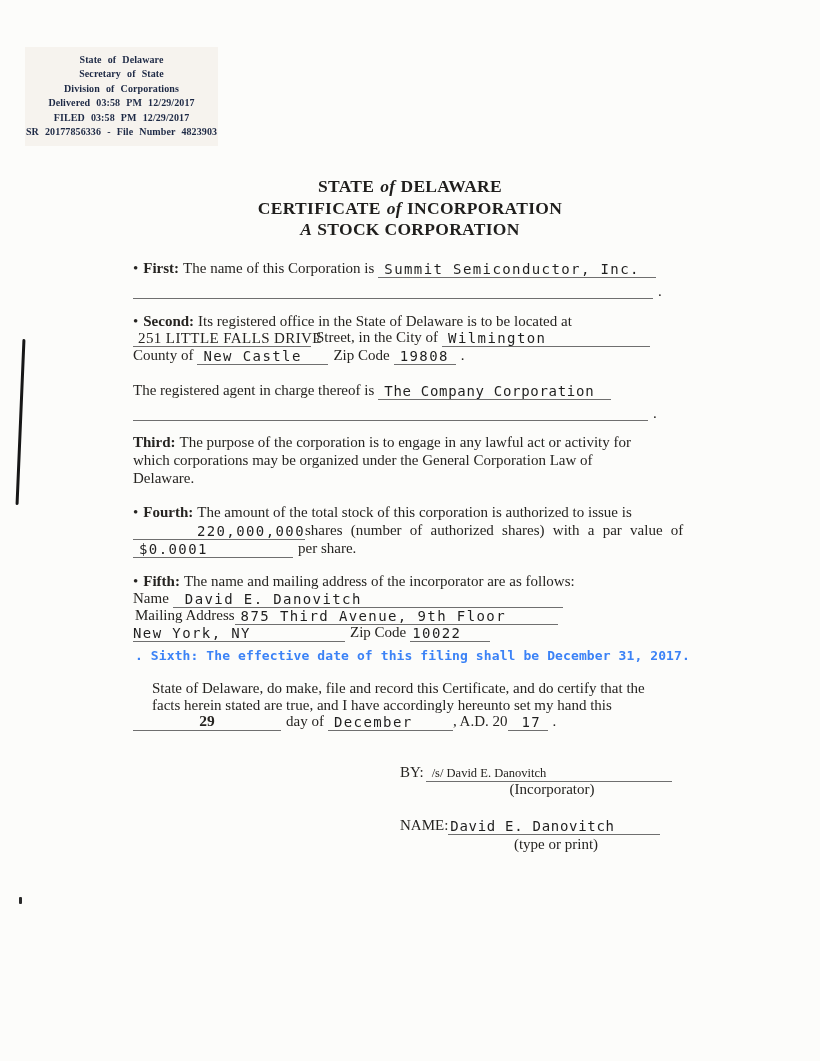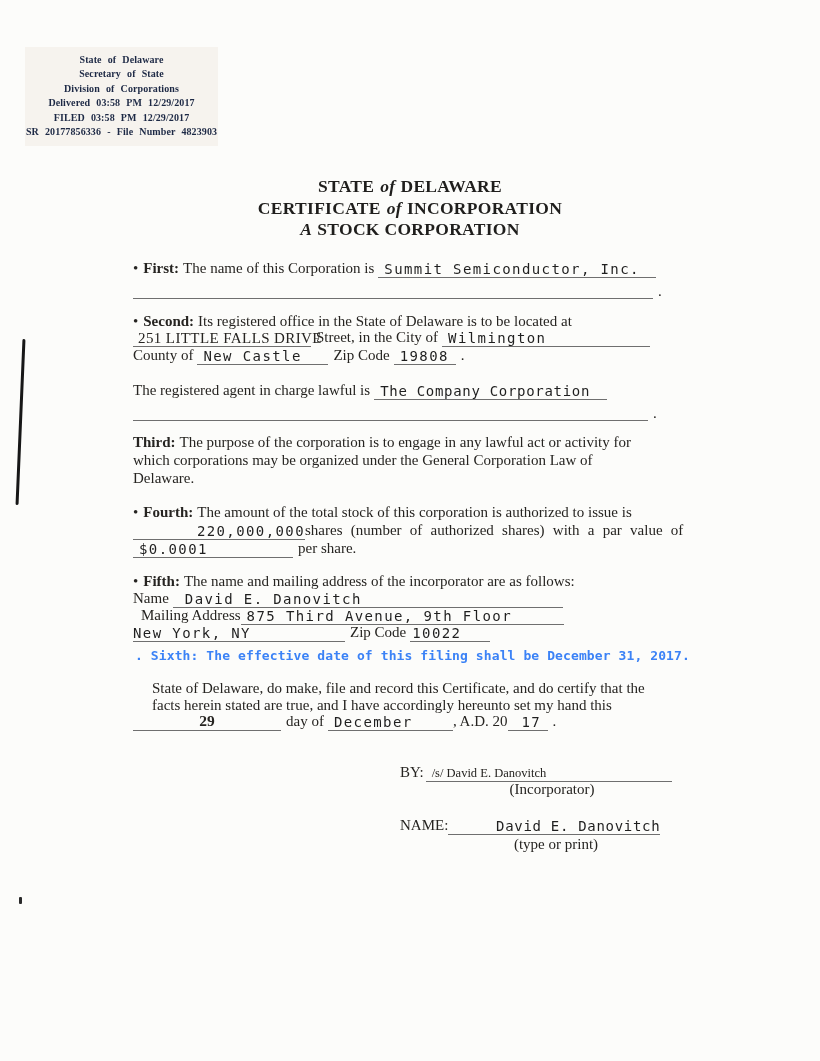--- a/index.html
+++ b/index.html
@@ -136,21 +136,21 @@
     <span class="bullet">•</span><span class="b gap">Second:</span><span>Its registered office in the State of Delaware is to be located at</span>
   </div>
   <div class="ln" style="left:133px;top:328px;">
     <span class="blank" style="width:178px;"><span class="sv">251 LITTLE FALLS DRIVE</span></span><span class="gap gap-l">Street, in the City of</span><span class="blank" style="width:208px;"><span class="mv">Wilmington</span></span>
   </div>
   <div class="ln" style="left:133px;top:346px;">
     <span class="gap">County of</span><span class="blank" style="width:131px;"><span class="mv">New Castle</span></span><span class="gap gap-l">Zip Code</span><span class="blank" style="width:62px;"><span class="mv">19808</span></span><span class="gap-l">.</span>
   </div>
 
   <div class="ln" style="left:133px;top:381px;">
-    <span class="gap">The registered agent in charge lawful is</span><span class="blank" style="width:233px;"><span class="mv ls-s">The Company Corporation</span></span>
+    <span class="gap">The registered agent in charge thereof is</span><span class="blank" style="width:233px;"><span class="mv ls-s">The Company Corporation</span></span>
   </div>
   <div class="ln" style="left:133px;top:404px;">
     <span class="blank" style="width:515px;"></span><span class="gap-l">.</span>
   </div>
 
   <div class="ln" style="left:133px;top:433px;">
     <span class="b gap">Third:</span><span>The purpose of the corporation is to engage in any lawful act or activity for</span>
   </div>
   <div class="ln" style="left:133px;top:451px;">
     <span>which corporations may be organized under the General Corporation Law of</span>
@@ -168,21 +168,21 @@
   <div class="ln" style="left:133px;top:539px;">
     <span class="blank" style="width:160px;"><span class="mv">$0.0001</span></span><span class="gap-l">per share.</span>
   </div>
 
   <div class="ln" style="left:133px;top:572px;">
     <span class="bullet">•</span><span class="b gap">Fifth:</span><span>The name and mailing address of the incorporator are as follows:</span>
   </div>
   <div class="ln" style="left:133px;top:589px;">
     <span class="gap">Name</span><span class="blank" style="width:390px;"><span class="mv" style="padding-left:12px;">David E. Danovitch</span></span>
   </div>
-  <div class="ln" style="left:141px;top:606px;">
+  <div class="ln" style="left:135px;top:606px;">
     <span>Mailing Address</span><span class="blank" style="width:323px;"><span class="mv">875 Third Avenue, 9th Floor</span></span>
   </div>
   <div class="ln" style="left:133px;top:623px;">
     <span class="blank" style="width:212px;"><span class="mv" style="padding-left:0;">New York, NY</span></span><span class="gap gap-l">Zip Code</span><span class="blank" style="width:80px;"><span class="mv" style="padding-left:2px;">10022</span></span>
   </div>
 
   <div class="ln mono-line" style="left:135px;top:647px;">
     <span>. Sixth: The effective date of this filing shall be December 31, 2017.</span>
   </div>
 
@@ -195,20 +195,20 @@
   <div class="ln" style="left:133px;top:712px;">
     <span class="blank" style="width:148px;"><span class="hand">29</span></span><span class="gap gap-l">day of</span><span class="blank" style="width:125px;"><span class="mv">December</span></span><span>, A.D. 20</span><span class="blank" style="width:40px;"><span class="mv" style="padding-left:14px;">17</span></span><span class="gap-l">.</span>
   </div>
 
   <div class="ln" style="left:400px;top:763px;">
     <span>BY:</span><span class="blank" style="width:246px;margin-left:2px;"><span class="sv-small">/s/ David E. Danovitch</span></span>
   </div>
   <div class="ln caption" style="left:428px;top:780px;width:248px;">
     <span>(Incorporator)</span>
   </div>
-  <div class="ln" style="left:400px;top:816px;text-align:right;">
+  <div class="ln" style="left:400px;top:816px;">
     <span>NAME:</span><span class="blank" style="width:212px;"><span class="mv ls-s" style="padding-left:2px;">David E. Danovitch</span></span>
   </div>
   <div class="ln caption" style="left:448px;top:835px;width:216px;">
     <span>(type or print)</span>
   </div>
 
 </div>
 
 </body></html>

